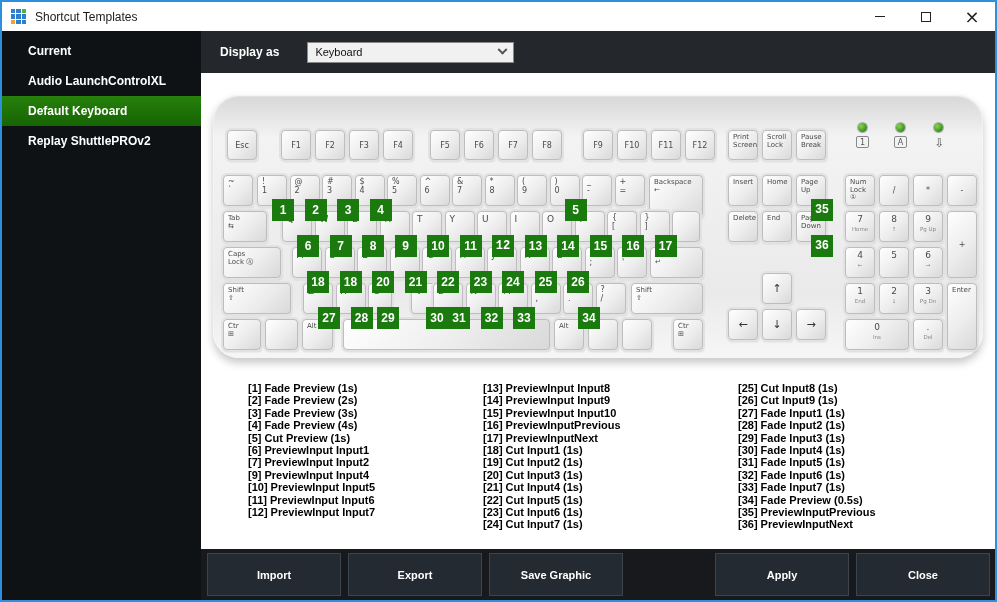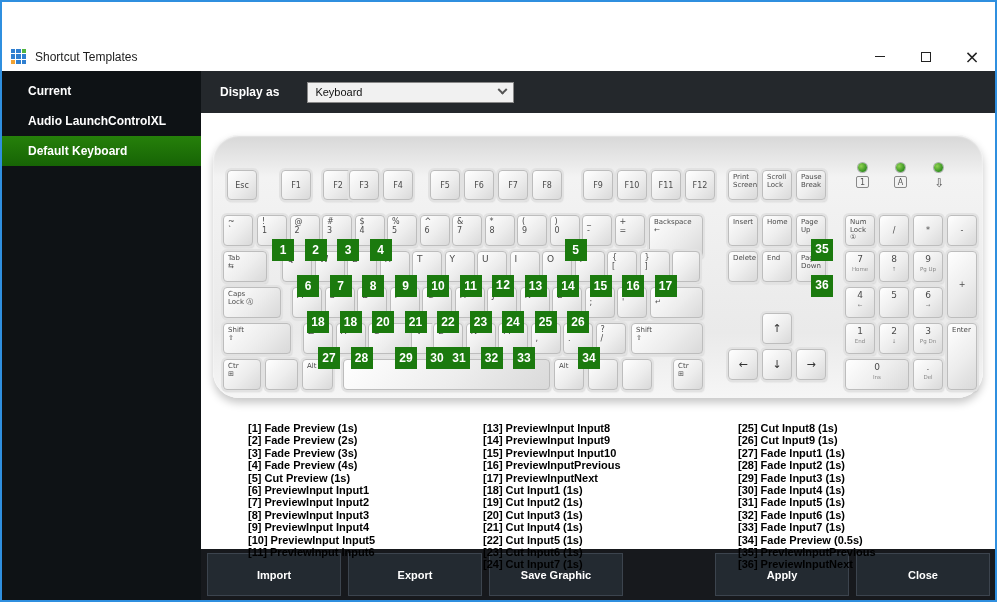--- a/index.html
+++ b/index.html
@@ -1,21 +1,21 @@
 <!DOCTYPE html>
 <html><head>
 <meta charset="utf-8">
 <style>
   * { margin:0; padding:0; box-sizing:border-box; }
   html,body { width:997px; height:602px; font-family:"Liberation Sans",sans-serif; background:#fff; }
 
   .window { width:997px; height:602px; border:2px solid #2f8fdf; background:#fff; display:flex; flex-direction:column; overflow:hidden; }
 
   
-  .titlebar { height:29px; background:#fff; display:flex; align-items:center; padding-left:9px; flex:0 0 auto;margin-top:40px; }
+  .titlebar { height:29px; background:#fff; display:flex; align-items:center; padding-left:9px; flex:0 0 auto; }
   .app-icon { width:15px; height:15px; display:grid; grid-template-columns:repeat(3,1fr); grid-template-rows:repeat(3,1fr); gap:1px; }
   .app-icon i { background:#2f7fd0; }
   .app-icon i.g { background:#52b43f; }
   .app-icon i.o { background:#f0a233; }
   .title { font-size:12px; color:#1c1c1c; margin-left:9px; }
   .win-controls { margin-left:auto; display:flex; height:100%; }
   .win-btn { width:46px; display:flex; align-items:center; justify-content:center; }
   .min-glyph { display:block; width:10px; border-top:1px solid #222; }
   .max-glyph { display:block; width:10px; height:10px; border:1px solid #222; }
   .close-glyph { font-size:18px; color:#222; line-height:10px; font-family:"DejaVu Sans",sans-serif; }
@@ -108,40 +108,43 @@
     <div class="sidebar">
         <div class="side-item">
           <span>Current</span>
         </div>
         <div class="side-item">
           <span>Audio LaunchControlXL</span>
         </div>
         <div class="side-item" style="background: linear-gradient(rgb(38, 128, 10), rgb(23, 100, 5));">
           <span>Default Keyboard</span>
         </div>
+        <div class="side-item">
+          <span>Replay ShuttlePROv2</span>
+        </div>
       </div>
 
     <div class="content">
       <div class="displaybar">
         <span class="display-label">Display as</span>
         <div class="dropdown">
           <span>Keyboard</span>
           <span class="chev"></span>
         </div>
       </div>
 
       <div class="white-area">
         <div class="kb">
             <div class="key c" style="left: 14px; top: 35px; width: 30px; height: 30px;">
               <span>Esc</span>
             </div>
             <div class="key c" style="left: 68px; top: 35px; width: 30px; height: 30px;">
               <span>F1</span>
             </div>
-            <div class="key c" style="left: 110px; top: 35px; width: 30px; height: 30px;">
+            <div class="key c" style="left: 102px; top: 35px; width: 30px; height: 30px;">
               <span>F2</span>
             </div>
             <div class="key c" style="left: 136px; top: 35px; width: 30px; height: 30px;">
               <span>F3</span>
             </div>
             <div class="key c" style="left: 170px; top: 35px; width: 30px; height: 30px;">
               <span>F4</span>
             </div>
             <div class="key c" style="left: 217px; top: 35px; width: 30px; height: 30px;">
               <span>F5</span>
@@ -352,21 +355,21 @@
               <span class="sub">⇧</span>
             </div>
             <div class="key l" style="left: 90px; top: 188px; width: 30px; height: 31px;">
               <span>Z</span>
               <div class="badge" style="background: rgb(27, 122, 14);">27</div>
             </div>
             <div class="key l" style="left: 122.5px; top: 188px; width: 30px; height: 31px;">
               <span>X</span>
               <div class="badge" style="background: rgb(27, 122, 14);">28</div>
             </div>
-            <div class="key l" style="left: 155px; top: 188px; width: 42px; height: 31px;">
+            <div class="key l" style="left: 155px; top: 188px; width: 24px; height: 31px;">
               <span>C</span>
               <div class="badge" style="background: rgb(27, 122, 14);">29</div>
             </div>
             <div class="key l" style="left: 198px; top: 188px; width: 30px; height: 31px;">
               <span>V</span>
               <div class="badge" style="background: rgb(27, 122, 14);">30</div>
             </div>
             <div class="key l" style="left: 220px; top: 188px; width: 30px; height: 31px;">
               <span>B</span>
               <div class="badge" style="background: rgb(27, 122, 14);">31</div>
@@ -519,24 +522,24 @@
           </div>
         <div class="legend">
             <div class="legend-col" style="left: 47px;">
               <p>[1] Fade Preview (1s)</p>
               <p>[2] Fade Preview (2s)</p>
               <p>[3] Fade Preview (3s)</p>
               <p>[4] Fade Preview (4s)</p>
               <p>[5] Cut Preview (1s)</p>
               <p>[6] PreviewInput Input1</p>
               <p>[7] PreviewInput Input2</p>
-              <p>[8] PreviewInput Input3</p>
               <p>[9] PreviewInput Input4</p>
               <p>[10] PreviewInput Input5</p>
               <p>[11] PreviewInput Input6</p>
+              <p>[12] PreviewInput Input7</p>
             </div>
             <div class="legend-col" style="left: 282px;">
               <p>[13] PreviewInput Input8</p>
               <p>[14] PreviewInput Input9</p>
               <p>[15] PreviewInput Input10</p>
               <p>[16] PreviewInputPrevious</p>
               <p>[17] PreviewInputNext</p>
               <p>[18] Cut Input1 (1s)</p>
               <p>[19] Cut Input2 (1s)</p>
               <p>[20] Cut Input3 (1s)</p>

